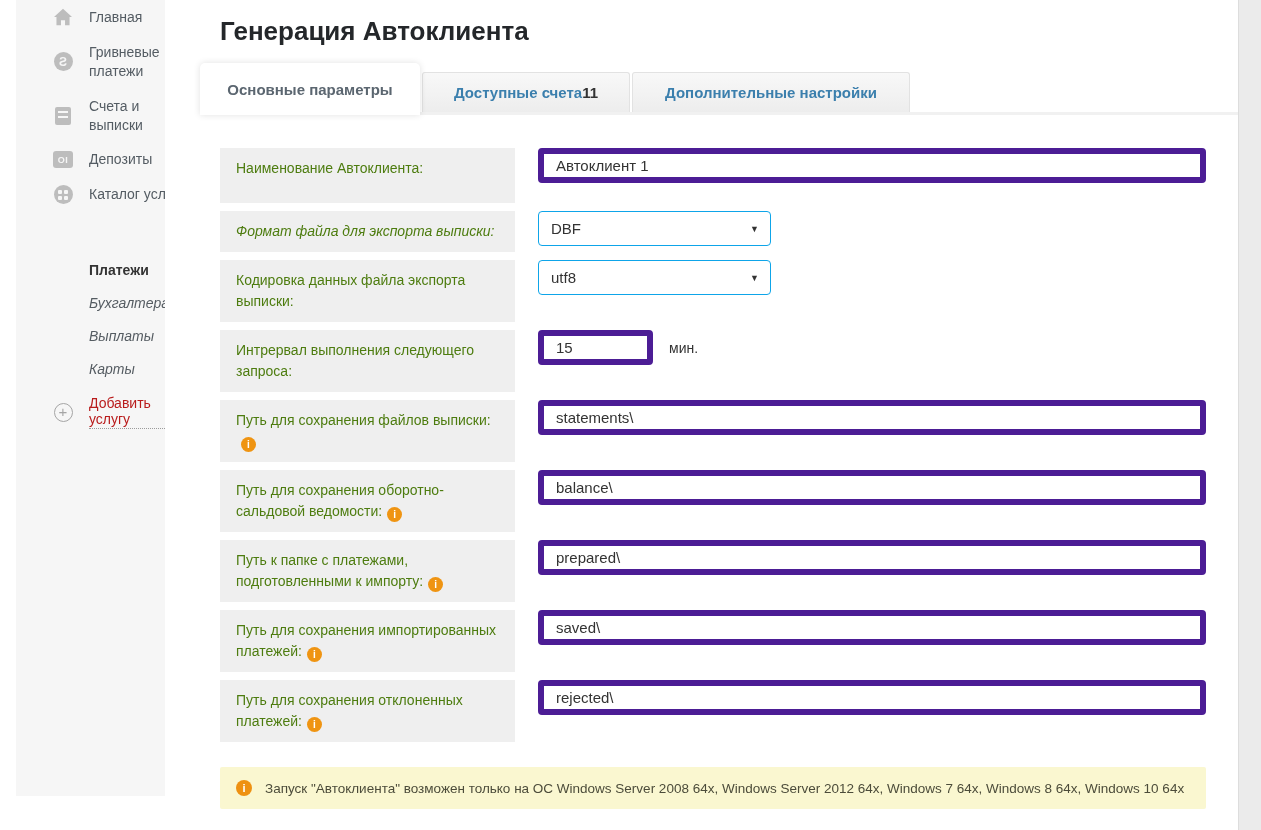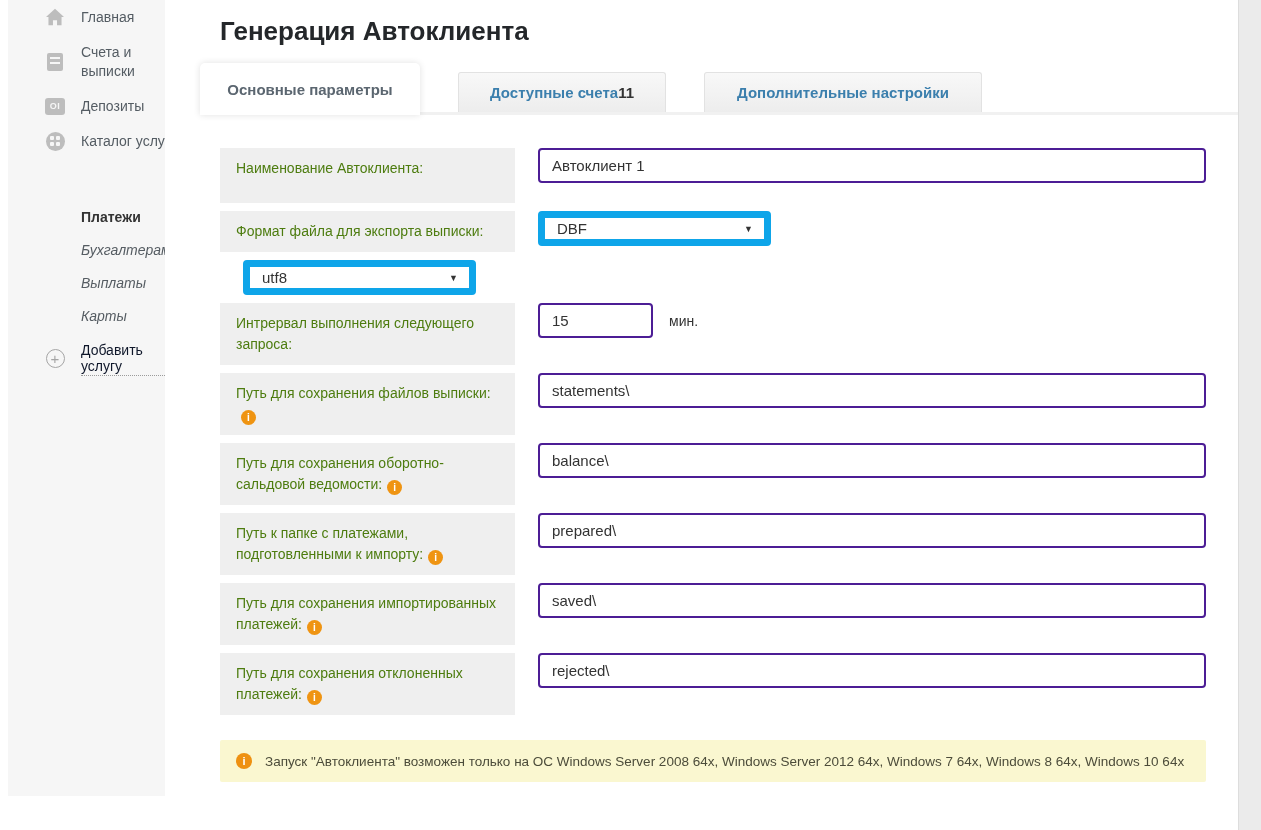--- a/index.html
+++ b/index.html
@@ -1,20 +1,20 @@
 <!DOCTYPE html>
 <html lang="ru"><head>
 <meta charset="utf-8">
 <style>
   * { margin:0; padding:0; box-sizing:border-box; }
   html,body { width:1261px; height:830px; overflow:hidden; background:#fff;
     font-family:"Liberation Sans","DejaVu Sans",sans-serif; }
 
   
-  .sidebar { position:absolute; left:8px; top:0; width:165px; height:796px;
+  .sidebar { position:absolute; left:16px; top:0; width:165px; height:796px;
     background:#f6f6f6; padding-top:8px;padding-left:21px; }
   .nav-item { display:flex; align-items:center; margin-bottom:16px; cursor:pointer; }
   .nav-icon { width:24px; margin:0 14px; display:flex; justify-content:center; align-items:center; flex:none; }
   .nav-label { font-size:14px; color:#545c63; line-height:1.35; width:100px; }
   .icon-home svg { display:block; }
   .coin { width:19px; height:19px; border-radius:50%; background:#bdbdbd; color:#f6f6f6;
     display:flex; align-items:center; justify-content:center; font-size:12px; font-weight:700; }
   .coin::after { content:"S"; transform:scaleX(-1); }
   .doc { width:16px; height:18px; background:#bdbdbd; border-radius:2px; padding:4px 3px; }
   .doc i { display:block; height:100%;
@@ -25,51 +25,51 @@
   .gridic { width:19px; height:19px; border-radius:50%; background:#bdbdbd;
     display:grid; grid-template-columns:4px 4px; grid-template-rows:4px 4px; gap:2px;
     align-content:center; justify-content:center; }
   .gridic i { background:#f6f6f6; border-radius:1px; }
   .section-title { margin:58px 14px 0 52px; font-size:14px; font-weight:700; color:#333; }
   .sub-item { margin:17px 14px 0 52px; font-size:14px; color:#555c62; cursor:pointer;font-style:italic; }
   .add-service { display:flex; align-items:center; margin-top:18px; cursor:pointer; }
   .plus { width:19px; height:19px; border-radius:50%; border:1px solid #a5a5a5; color:#a5a5a5;
     display:flex; align-items:center; justify-content:center; font-size:15px; line-height:1; }
   .plus::after { content:"+"; margin-top:-1px; }
-  .add-label { font-size:14px; color:#0f172a; border-bottom:1px dotted #9b9b9b; padding-bottom:1px; }
+  .add-label { font-size:14px; color:#b91c1c; border-bottom:1px dotted #9b9b9b; padding-bottom:1px; }
 
   
   .main { position:absolute; left:165px; top:0; right:23px; bottom:0; background:#fff; }
   .scroll-strip { position:absolute; right:0; top:0; width:23px; height:830px;
     background:#ebebeb; border-left:1px solid #ddd; }
   h1.page-title { margin:16px 0 0 55px; font-size:26px; font-weight:600; color:#24272a; }
 
   .tabbar { display:flex; align-items:flex-end; margin:16px 0 0 35px; height:52px;
-    border-bottom:3px solid #f1f1f1; position:relative;gap:36px; }
+    border-bottom:3px solid #f1f1f1; position:relative; }
   .tab { display:flex; align-items:center; justify-content:center;
     font-size:15px; font-weight:700; cursor:pointer; }
   .tab.active { width:220px; height:52px; background:#fff; border-radius:5px 5px 0 0;
     box-shadow:0 0 7px rgba(0,0,0,.12); margin-bottom:-3px; z-index:2; color:#5b6670; }
   .tab.plain { height:40px; background:linear-gradient(#f8f8f8,#ededed);
     border:1px solid #e2e2e2; border-bottom:none; border-radius:3px 3px 0 0;
     margin-left:2px; color:#3b7fad; }
   .tab2 { width:208px; } .tab3 { width:278px; }
   .tab-badge { color:#333; margin-left:0; }
 
   .form { margin:33px 0 0 55px; width:986px; }
   .frow { display:flex; align-items:flex-start; margin-bottom:8px; }
   .flabel { width:295px; flex:none; background:#efefef; padding:10px 16px; min-height:55px;
     font-size:14px; color:#4d7c0f; line-height:1.5; }
-  .frow.short .flabel { min-height:37px; }
+  .frow.short .flabel { min-height:37px;font-style:italic; }
   .fctrl { flex:1; margin-left:23px; display:flex; align-items:center; }
-  .tinput { height:35px; border:2px solid #4c1d95; border-radius:4px; padding:0 12px;
+  .tinput { height:35px; border:6px solid #4c1d95; border-radius:4px; padding:0 12px;
     font-size:15px; color:#333; background:#fff; width:100%; outline:none;
     font-family:"Liberation Sans","DejaVu Sans",sans-serif; }
   .sinput { width:115px; flex:none; }
-  .selectbox { width:233px; height:35px; border:7px solid #0ea5e9; border-radius:4px;
+  .selectbox { width:233px; height:35px; border:1px solid #0ea5e9; border-radius:4px;
     background:#fff; display:flex; align-items:center; padding:0 12px; position:relative;
     font-size:15px; color:#333; cursor:pointer; }
   .caret { position:absolute; right:11px; top:50%; transform:translateY(-55%);
     font-size:9px; color:#333; }
   .caret::after { content:"▼"; }
   .suffix { margin-left:16px; font-size:14px; color:#333; }
   .info { display:inline-flex; width:15px; height:15px; border-radius:50%; background:#ef9412;
     color:#fff; font-size:10px; font-weight:700; align-items:center; justify-content:center;
     margin-left:5px; vertical-align:-2px; cursor:pointer; }
   .info::after { content:"i"; }
@@ -88,20 +88,26 @@
   <div class="nav-item">
     <span class="nav-icon icon-home">
       <svg width="20" height="18" viewBox="0 0 24 22" fill="#bdbdbd">
           <path d="M12 1l11 10h-3v10h-5.5v-6h-5v6H4V11H1z"></path>
         </svg>
     </span>
     <span class="nav-label">Главная</span>
   </div>
   <div class="nav-item">
     <span class="nav-icon">
+        <span class="coin"></span>
+      </span>
+    <span class="nav-label">Гривневые платежи</span>
+  </div>
+  <div class="nav-item">
+    <span class="nav-icon">
         <span class="doc">
           <i></i>
         </span>
       </span>
     <span class="nav-label">Счета и выписки</span>
   </div>
   <div class="nav-item">
     <span class="nav-icon">
         <span class="safe"></span>
       </span>
@@ -157,20 +163,21 @@
       <div class="flabel"><span>Формат файла для экспорта выписки:</span></div>
       <div class="fctrl">
         <div class="selectbox">
           <span>DBF</span>
           <span class="caret"></span>
         </div>
       </div>
     </div>
 
     <div class="frow">
+      <div class="flabel"><span>Кодировка данных файла экспорта выписки:</span></div>
       <div class="fctrl">
         <div class="selectbox">
           <span>utf8</span>
           <span class="caret"></span>
         </div>
       </div>
     </div>
 
     <div class="frow">
       <div class="flabel"><span>Интрервал выполнения следующего запроса:</span></div>

